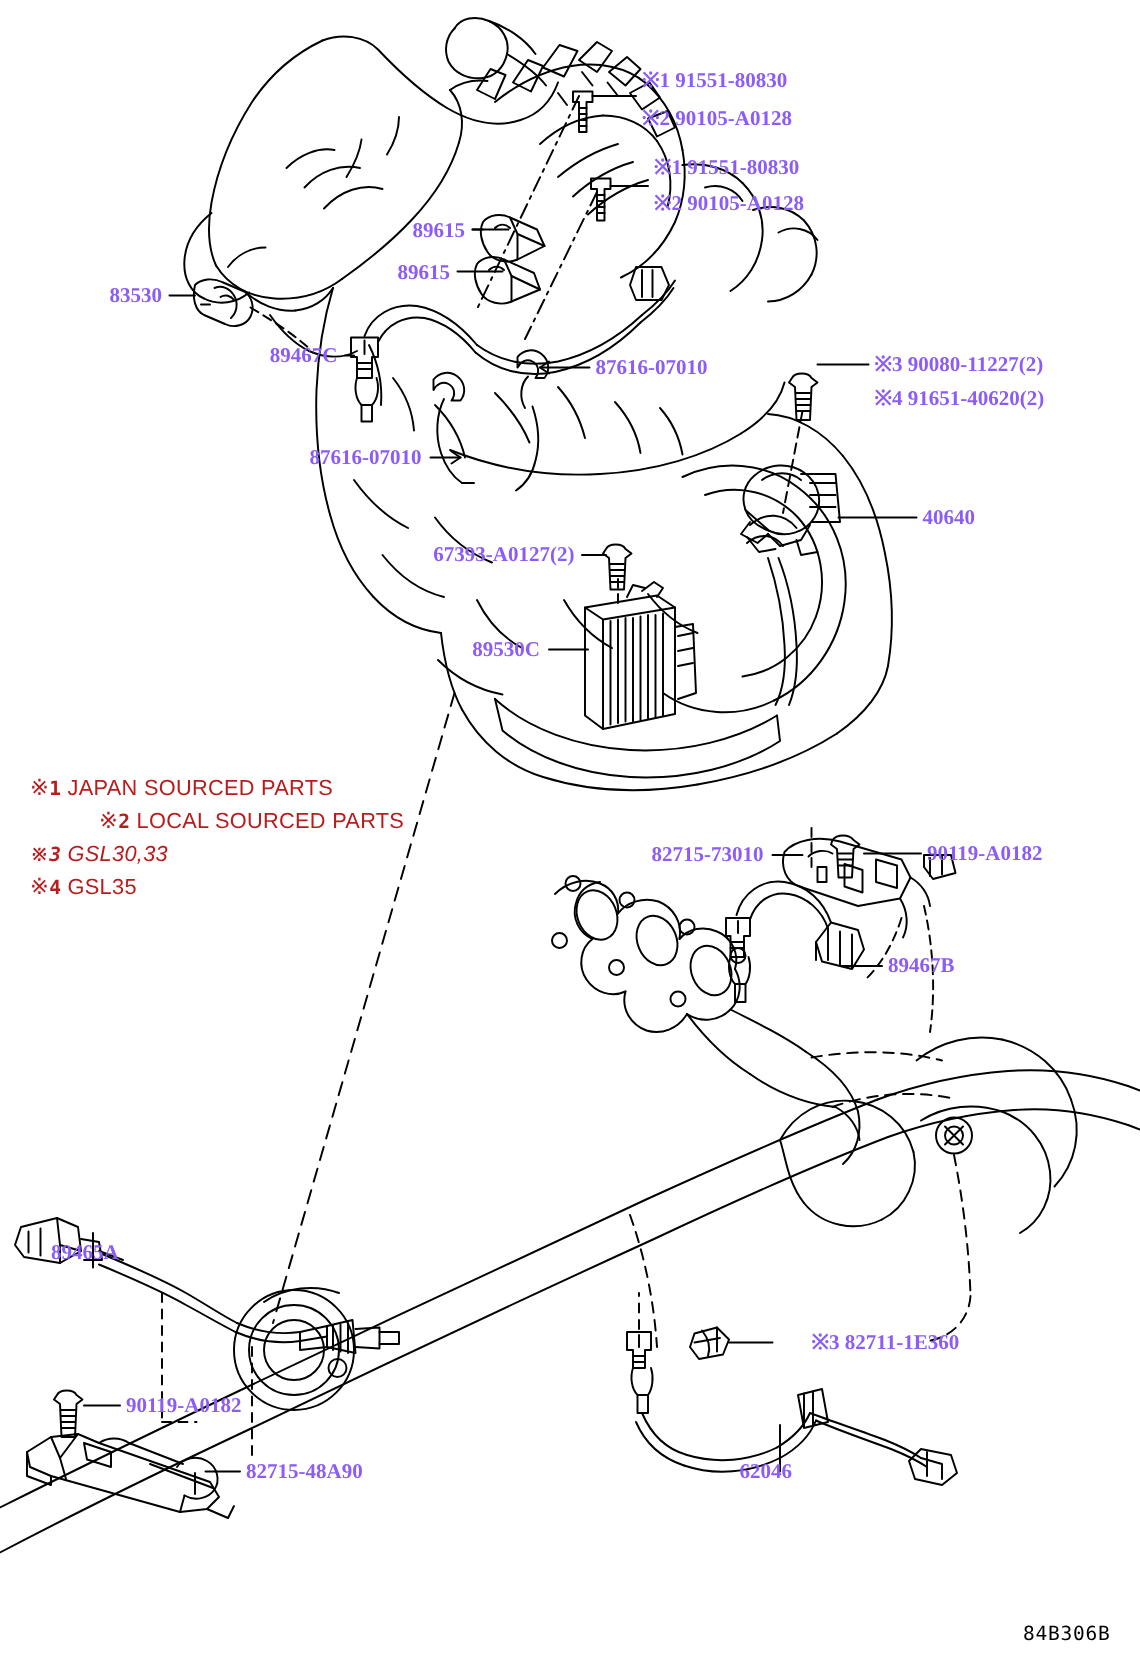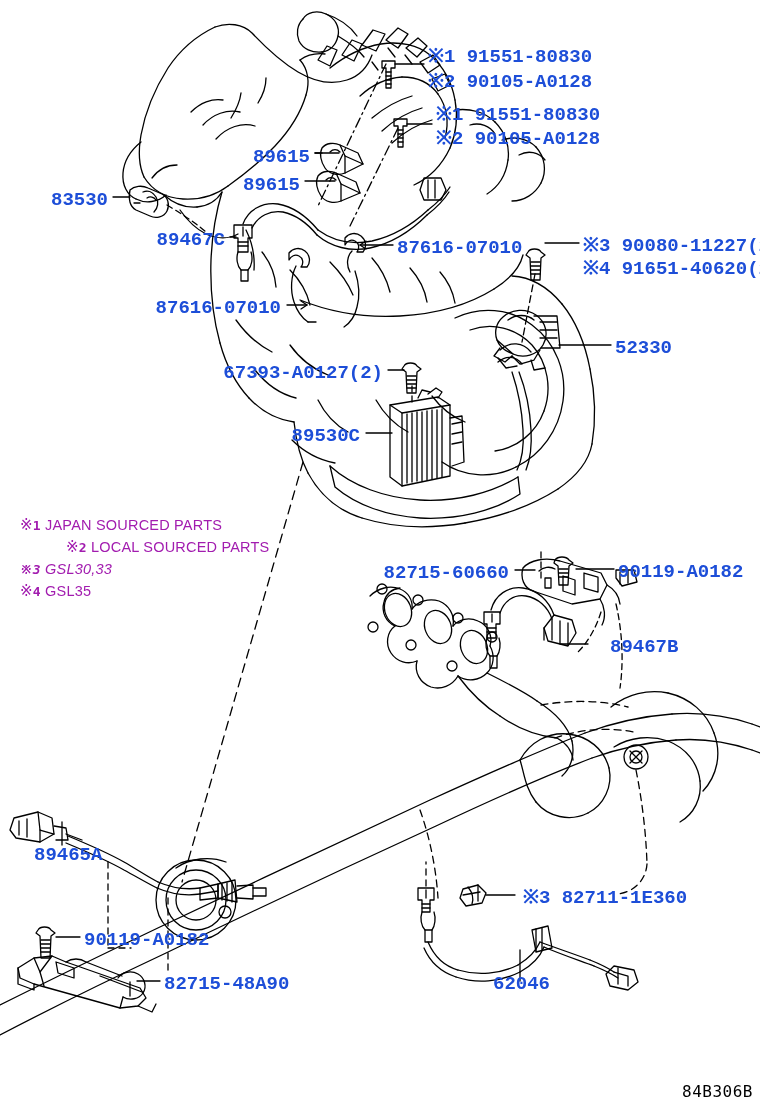--- a/index.html
+++ b/index.html
@@ -18,52 +18,52 @@
     overflow: hidden;
   }
   #artwork {
     position: absolute;
     left: 0; top: 0;
     width: 760px;
     height: 1112px;
   }
   .lbl {
     position: absolute;
-    font-family: Liberation Mono, monospace;
+    font-family: Liberation Serif, serif;
     font-weight: bold;
-    font-size: 19px;
+    font-size: 14px;
     letter-spacing: 0px;
-    color: #1d4ed8;
+    color: #8b5cf6;
     white-space: nowrap;
     line-height: 1;
   }
   .lbl.r { transform: translateX(-100%); }
   .note {
     position: absolute;
     font-family: "Liberation Sans", sans-serif;
     font-size: 14.5px;
-    color: #a21caf;
+    color: #b91c1c;
     white-space: nowrap;
     line-height: 1;
     letter-spacing: 0.2px;
   }
   .mark {
     font-family: "DejaVu Sans", sans-serif;
     font-weight: normal;
     font-size: 15px;
   }
   .marknum {
     font-family: "DejaVu Sans Mono", monospace;
     font-size: 13px;
     font-weight: bold;
   }
   .diagcode {
     position: absolute;
     font-family: "DejaVu Sans Mono", "Liberation Mono", monospace;
-    font-size: 16px;
+    font-size: 13px;
     color: #000000;
     letter-spacing: 0.5px;
   }
 </style>
 </head>
 <body>
 
 <div id="page">
 
   <svg id="artwork" viewBox="0 0 760 1112" xmlns="http://www.w3.org/2000/svg">
@@ -566,30 +566,30 @@
   <div class="lbl r" style="left:300px; top:176px;">89615</div>
 
   <div class="lbl r" style="left:108px; top:191px;text-align:right;">83530</div>
   <div class="lbl r" style="left:225px; top:231px;">89467C</div>
 
   <div class="lbl" style="left:397px; top:239px;">87616-07010</div>
   <div class="lbl" style="left:583px; top:237px;">※3 90080-11227(2)</div>
   <div class="lbl" style="left:583px; top:260px;">※4 91651-40620(2)</div>
 
   <div class="lbl r" style="left:281px; top:299px;">87616-07010</div>
-  <div class="lbl" style="left:615px; top:339px;">52330</div>
+  <div class="lbl" style="left:615px; top:339px;">40640</div>
   <div class="lbl r" style="left:383px; top:364px;">67393-A0127(2)</div>
   <div class="lbl r" style="left:360px; top:427px;">89530C</div>
 
   <div class="lbl" style="left:618px; top:563px;">90119-A0182</div>
-  <div class="lbl r" style="left:509px; top:564px;">82715-60660</div>
-  <div class="lbl" style="left:592px; top:638px;margin-left:18px;">89467B</div>
-
-  <div class="lbl" style="left:34px; top:829px;margin-top:17px;">89465A</div>
-  <div class="lbl" style="left:523px; top:889px;text-align:right;">※3 82711-1E360</div>
+  <div class="lbl r" style="left:509px; top:564px;">82715-73010</div>
+  <div class="lbl" style="left:592px; top:638px;">89467B</div>
+
+  <div class="lbl" style="left:34px; top:829px;">89465A</div>
+  <div class="lbl" style="left:541px; top:889px;text-align:right;">※3 82711-1E360</div>
   <div class="lbl" style="left:84px; top:931px;">90119-A0182</div>
   <div class="lbl" style="left:164px; top:975px;">82715-48A90</div>
   <div class="lbl" style="left:493px; top:975px;">62046</div>
 
   <div class="note" style="left:20px; top:518px;">
     <span class="mark">※</span><span class="marknum">1</span>
     <span>JAPAN SOURCED PARTS</span>
   </div>
   <div class="note" style="left:20px; top:540px;margin-left:46px;">
     <span class="mark">※</span><span class="marknum">2</span>

